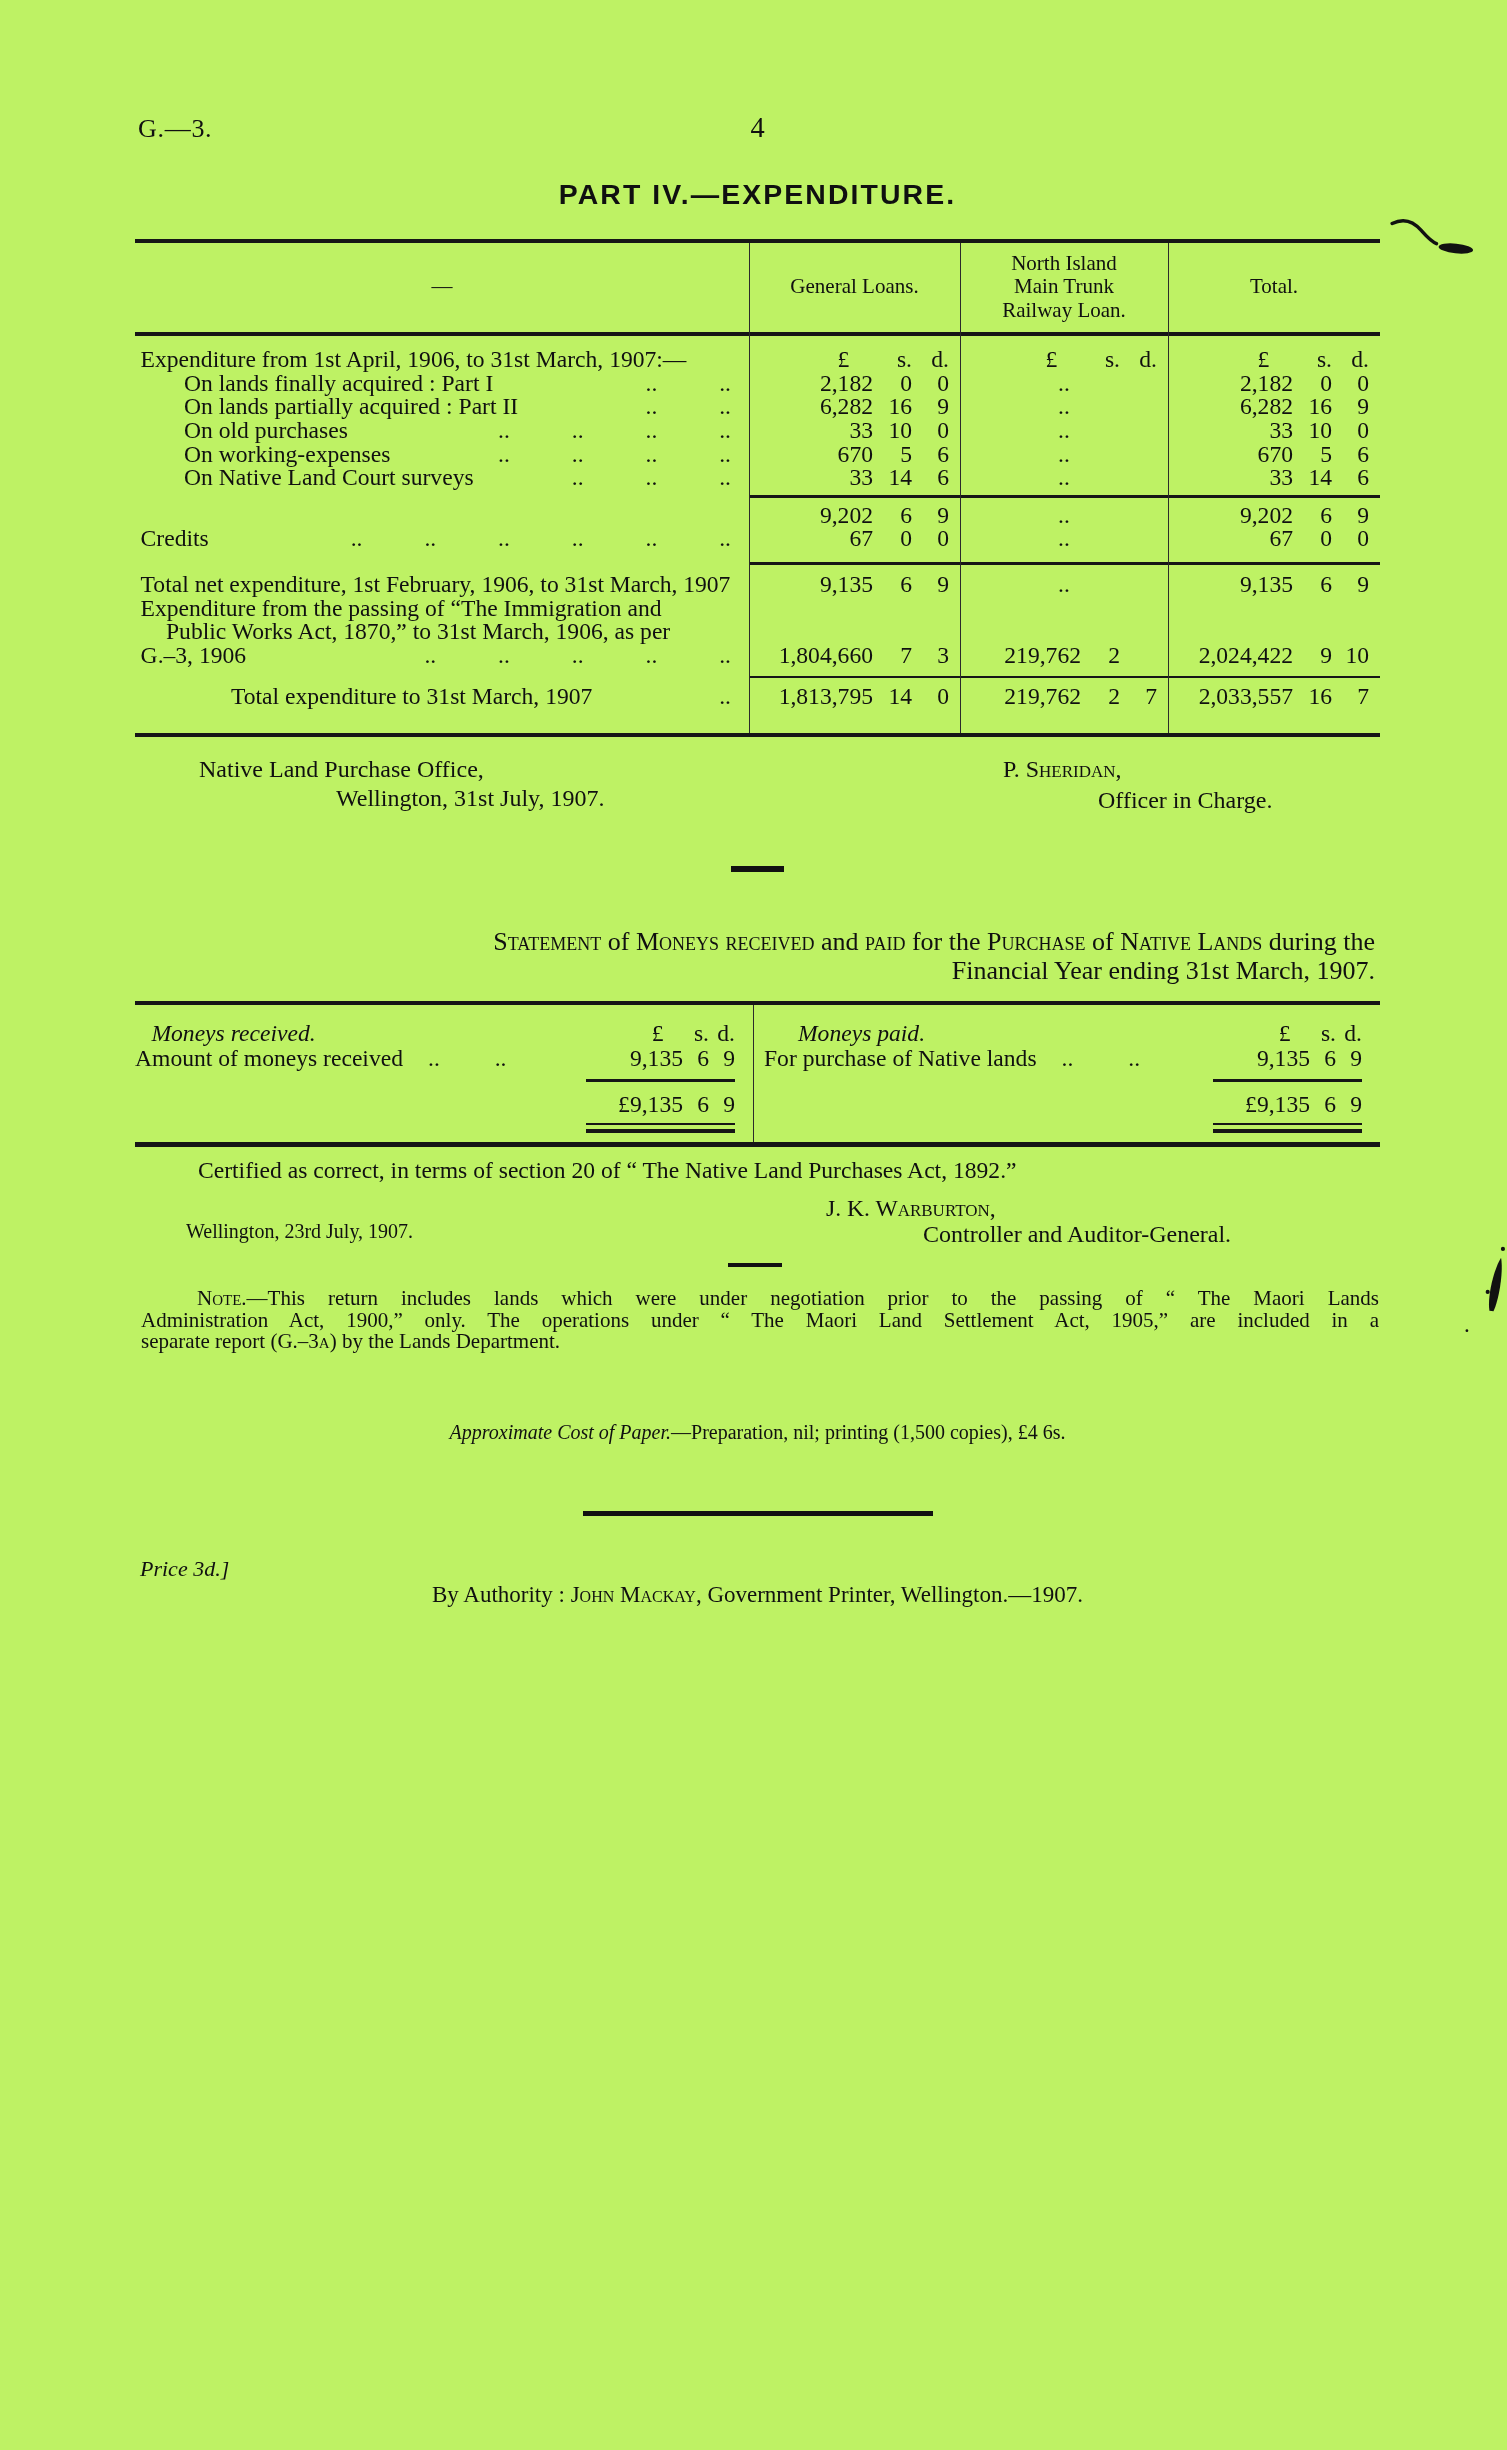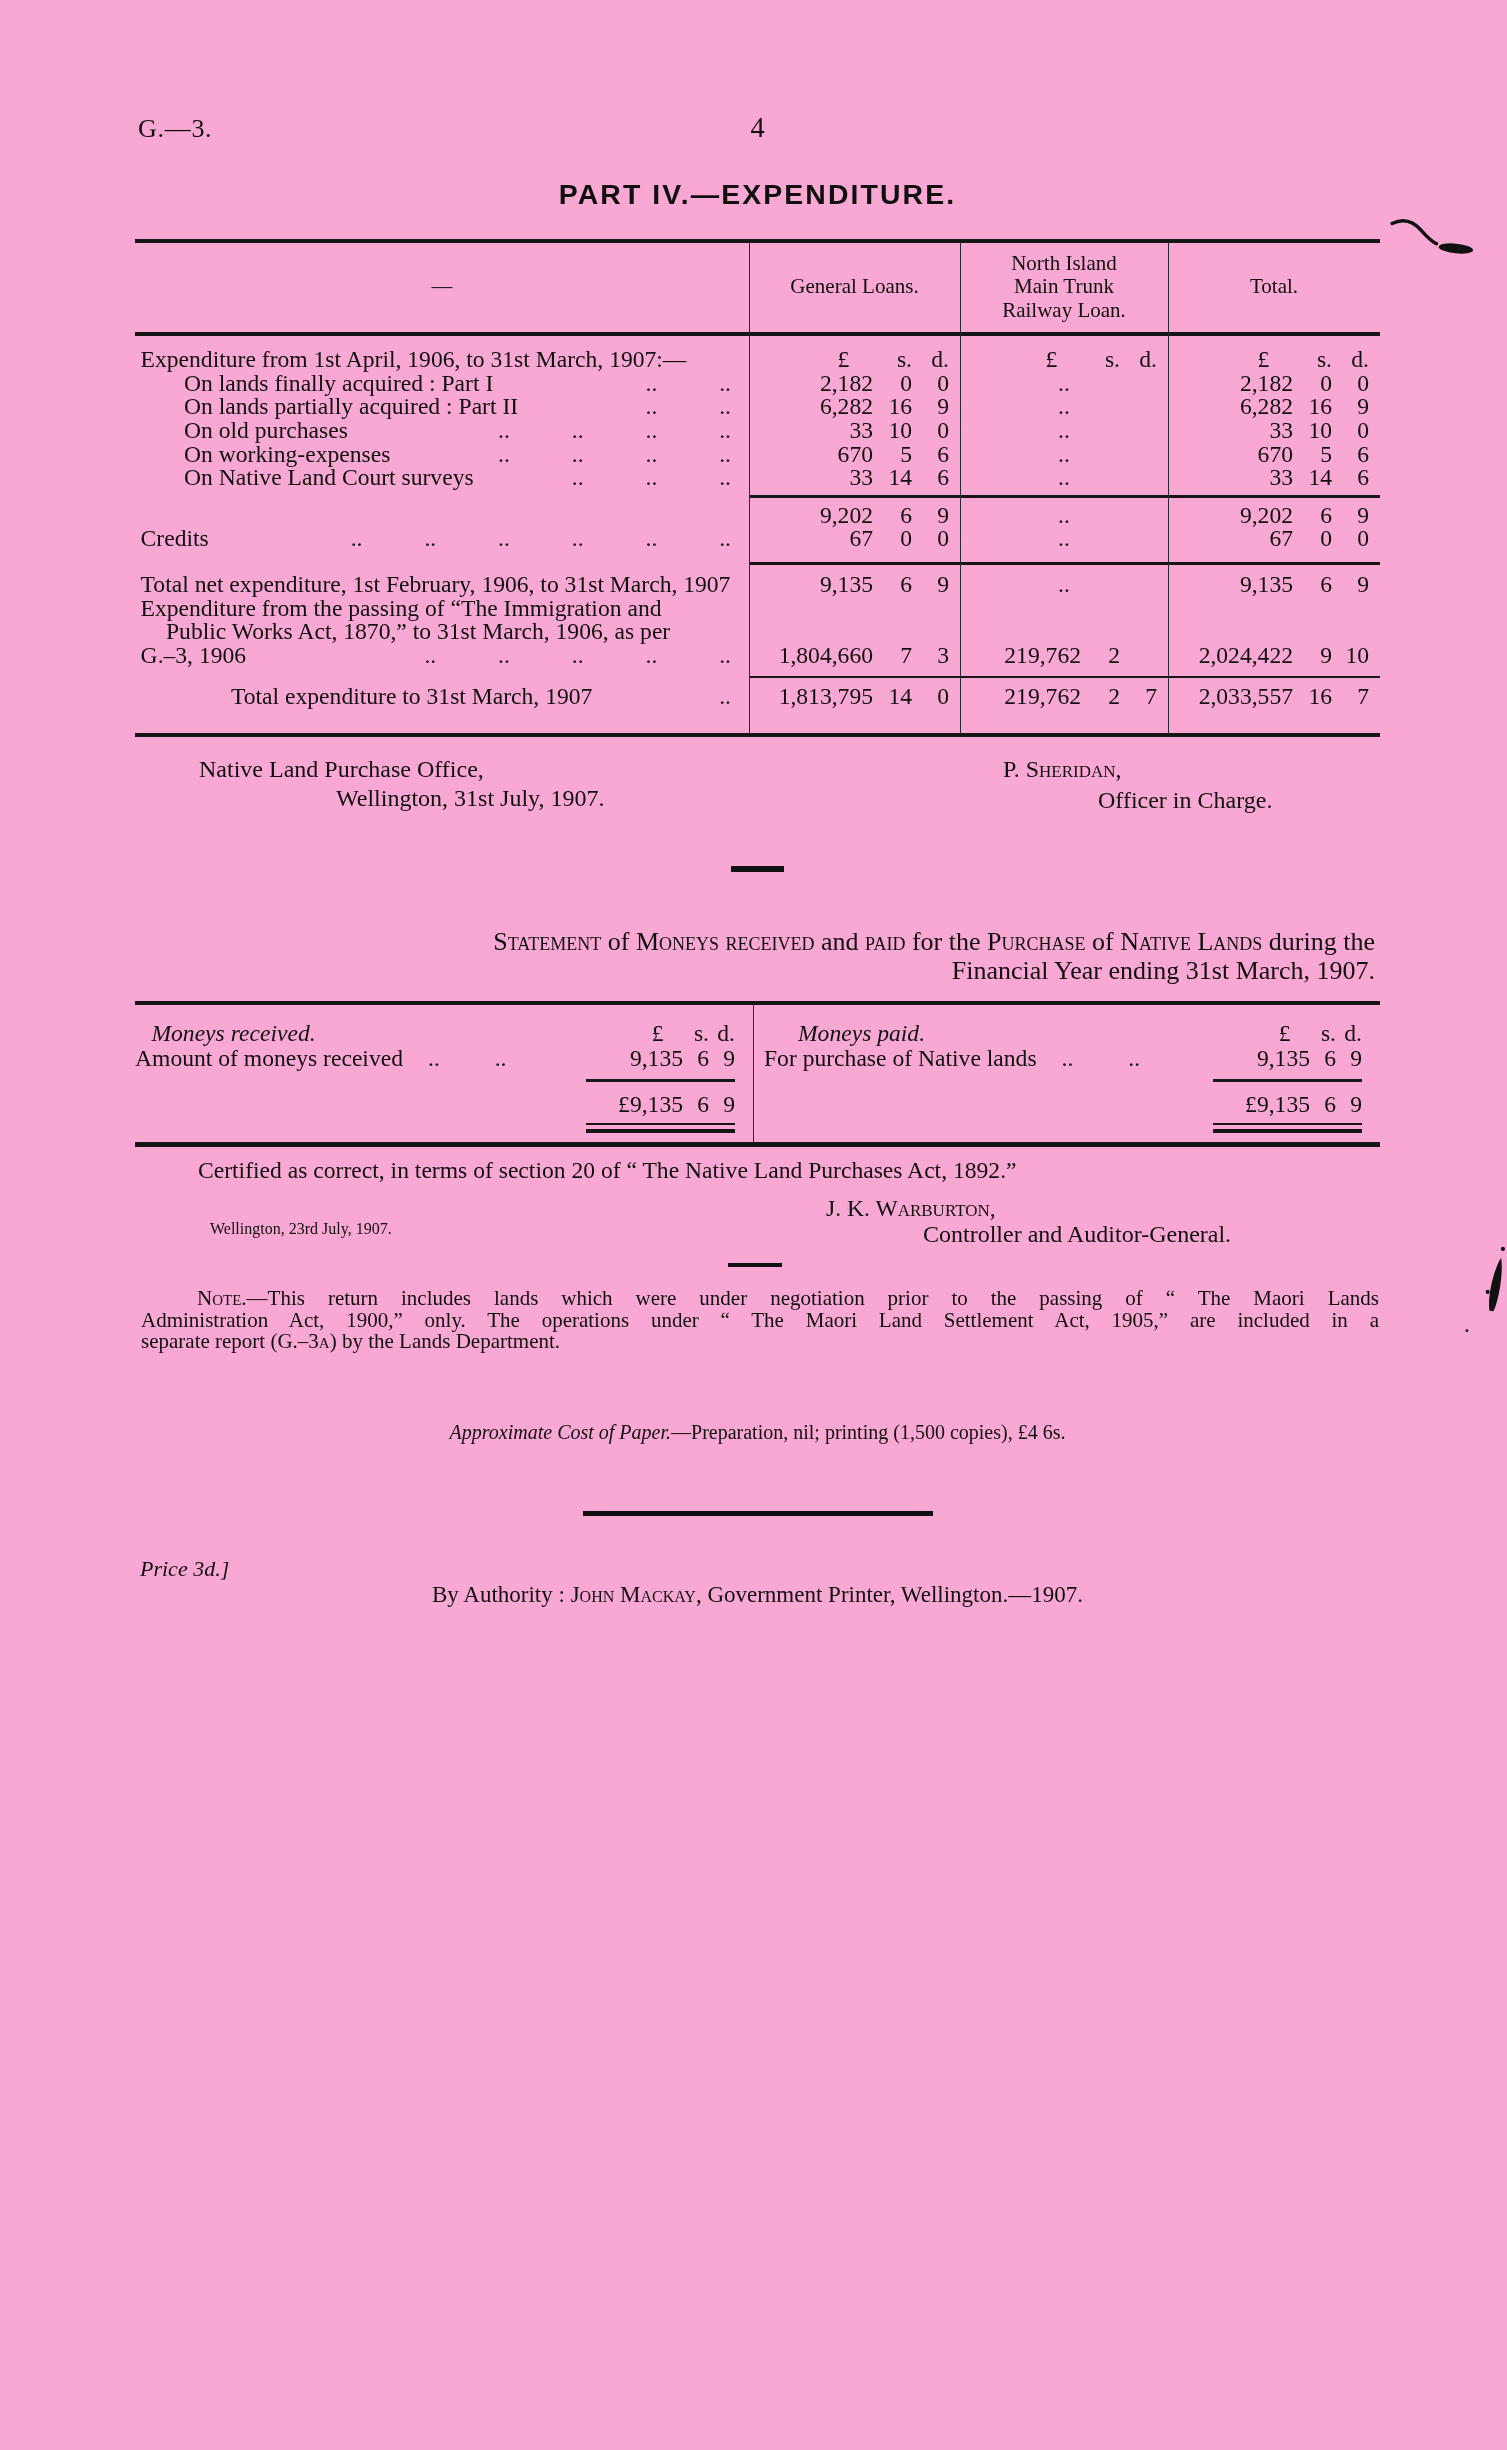--- a/index.html
+++ b/index.html
@@ -1,18 +1,18 @@
 <!DOCTYPE html>
 <html style="font-size:11px"><head>
 <meta charset="utf-8">
 <style>
   html,body { margin:0; padding:0; background:#e8e8e8; }
   .page {
     position:relative; width:1508px; height:2450px; margin:0 auto;
-    background:#f9a8d4; color:#101010;
+    background:#bef264; color:#101010;
     font-family:"Liberation Serif", serif;
     overflow:hidden;
   }
   .sc { font-variant: small-caps; }
   .it { font-style: italic; }
 
   
   .mast-ref { position:absolute; left:138px; top:114px; font-size:26px; letter-spacing:0.7px; }
   .mast-page { position:absolute; left:135px; top:112px; width:1245px; text-align:center; font-size:28.4px; }
   .doc-title { position:absolute; left:135px; top:178px; width:1245px; text-align:center;
@@ -78,21 +78,21 @@
   .m-row .lblm { display:flex; flex:1; white-space:nowrap; }
   .m-dots { margin-left:25px; word-spacing:49px; }
   .m-srule { width:149px; height:2.8px; background:#161616; margin:8.3px 18px 0 auto; }
   .m-trow { margin-top:9.7px; }
   .m-dbl { width:149px; height:4.2px; border-top:2.1px solid #161616; border-bottom:4.2px solid #161616;
            margin:5.6px 18px 0 auto; box-sizing:content-box; }
 
   
   .cert-line  { position:absolute; left:198px;  top:1157px; font-size:23.6px; }
   .cert-name  { position:absolute; left:826px; top:1195px; font-size:23.6px; }
-  .cert-place { position:absolute; left:210px;  top:1220px; font-size:16px; }
+  .cert-place { position:absolute; left:186px;  top:1220px; font-size:20px; }
   .cert-role  { position:absolute; left:923px; top:1221px; font-size:24px; }
 
   
   .note { position:absolute; left:141px; top:1288px; width:1238px; font-size:21px; line-height:21.5px; }
   .note .nl1 { padding-left:56px; text-align:justify; text-align-last:justify; }
   .note .nl2 { text-align:justify; text-align-last:justify; }
   .note .nl3 { text-align:left; }
 
   
   .cost { position:absolute; left:135px; top:1421px; width:1245px; text-align:center; font-size:20px; }

